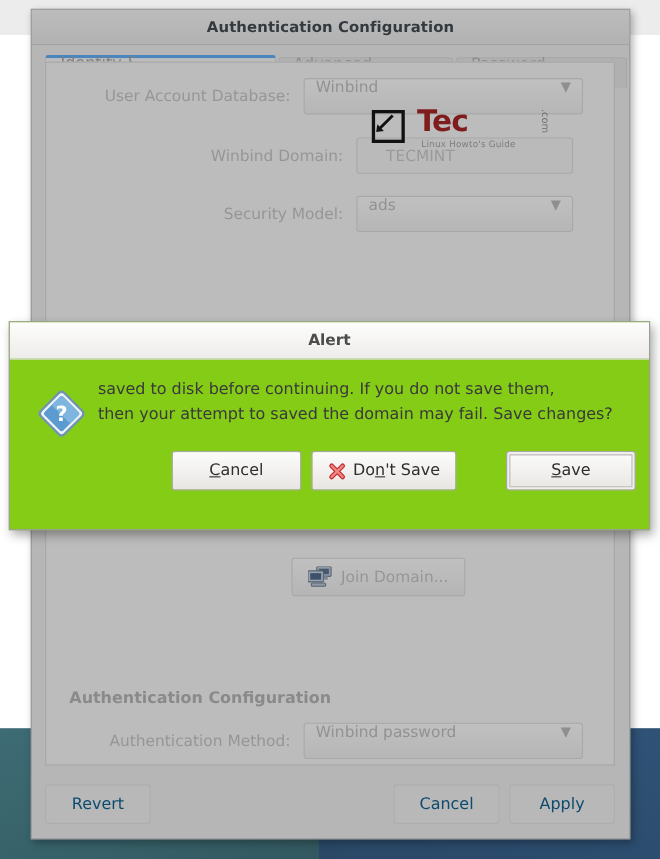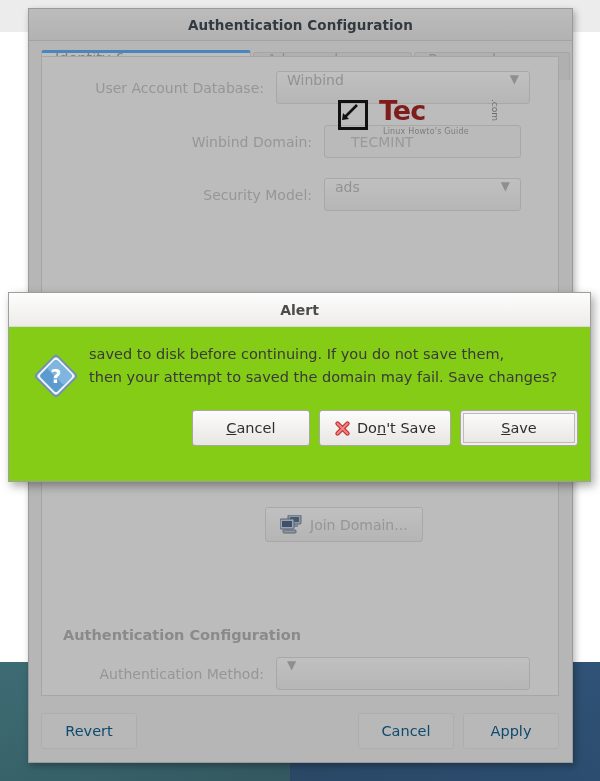--- a/index.html
+++ b/index.html
@@ -92,21 +92,21 @@
   #alert .dtitle span{font-size:14px;font-weight:bold;color:#4c4c4c;}
   #alert .dbody{display:flex;padding:16px 18px 0 14px;}
   #alert .icon-wrap{width:66px;flex:0 0 66px;display:flex;justify-content:center;padding-top:8px;}
   #alert .msg{font-size:14.5px;color:#3a3a3a;line-height:1.62;}
   #alert .dbtns{display:flex;justify-content:flex-end;gap:9px;padding:9px 12px 0 0;}
   .dbtn{box-sizing:border-box;height:36px;min-width:118px;padding:0 14px;
         border:1px solid #a9a7a4;border-radius:3px;
         background:linear-gradient(#fcfcfc,#e8e6e3);
         display:flex;align-items:center;justify-content:center;gap:6px;
         font-size:14.5px;color:#2e2e2e;}
-  .dbtn.focused{box-shadow:inset 0 0 0 2px #f0efee, inset 0 0 0 3px #bdbbb8;}
+  .dbtn.focused{box-shadow:inset 0 0 0 2px #f0efee, inset 0 0 0 3px #bdbbb8;margin-left:36px;}
   .mn{text-decoration:underline;}
 </style>
 </head>
 <body>
 
 <div id="desktop">
   <div class="bg-topband"></div>
   <div class="bg-white"></div>
   <div class="bg-teal2"></div>
   <div class="bg-teal"></div>
@@ -155,20 +155,21 @@
         <span>ads</span>
         <span class="chev">▼</span>
       </div>
     </div>
 
     <div class="section-title" style="position:absolute;left:21px;top:570px;margin:0">Authentication Configuration</div>
 
     <div class="row" style="position:absolute;left:0;top:600px;margin:0">
       <div class="lbl" style="width:222px">Authentication Method:</div>
       <div class="combo" style="width:254px;margin-left:12px">
+        <span>Winbind password</span>
         <span class="chev">▼</span>
       </div>
     </div>
   </div>
 
   <div class="logo">
     <div class="sq"></div>
     <svg class="arrow" viewBox="0 0 20 20">
       <line x1="17" y1="3" x2="4" y2="16" stroke="#111" stroke-width="2.6"></line>
       <polygon points="2,18 3,11 9,17" fill="#111"></polygon>

